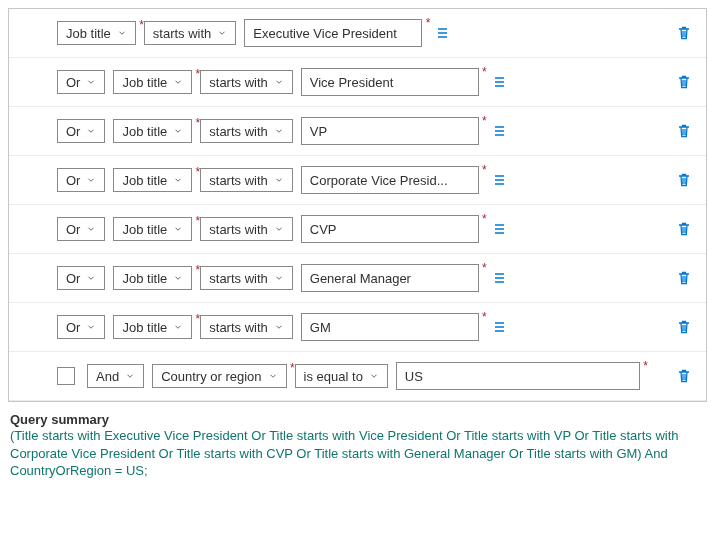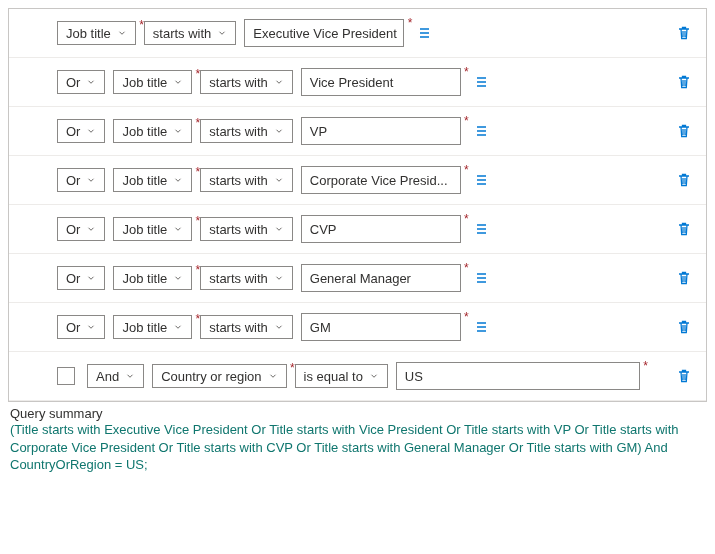--- a/index.html
+++ b/index.html
@@ -51,21 +51,21 @@
     white-space: nowrap;
   }
   .sel svg { flex: none; }
   .txt {
     border: 1px solid #8a8886;
     background: #fff;
     padding: 4px 8px;
     height: 28px;
     font-size: 13px;
     color: #323130;
-    width: 160px;
+    width: 178px;
     overflow: hidden;
     text-overflow: ellipsis;
     white-space: nowrap;
     display: inline-flex;
     align-items: center;
   }
   .txt.wide { width: 244px; }
   .req-wrap { position: relative; display: inline-block; }
   .req-wrap::after {
     content: "*";
@@ -88,21 +88,21 @@
   .icon-btn.trash svg { stroke: #0078d4; }
   .chk {
     width: 18px;
     height: 18px;
     border: 1px solid #8a8886;
     background: #fff;
     cursor: pointer;
     margin-right: 4px;
   }
   .summary-block { padding: 4px 2px 4px 2px; }
-  .summary-title { font-weight: 400; }
+  .summary-title { font-weight: 700; margin-top: 6px; }
   .summary-text { font-size: 13px; line-height: 1.35; color:#0f766e; }
   .chev-down { display:inline-flex; }
 </style>
 </head>
 <body>
 
 <div class="panel">
 
 
   <div class="row">

